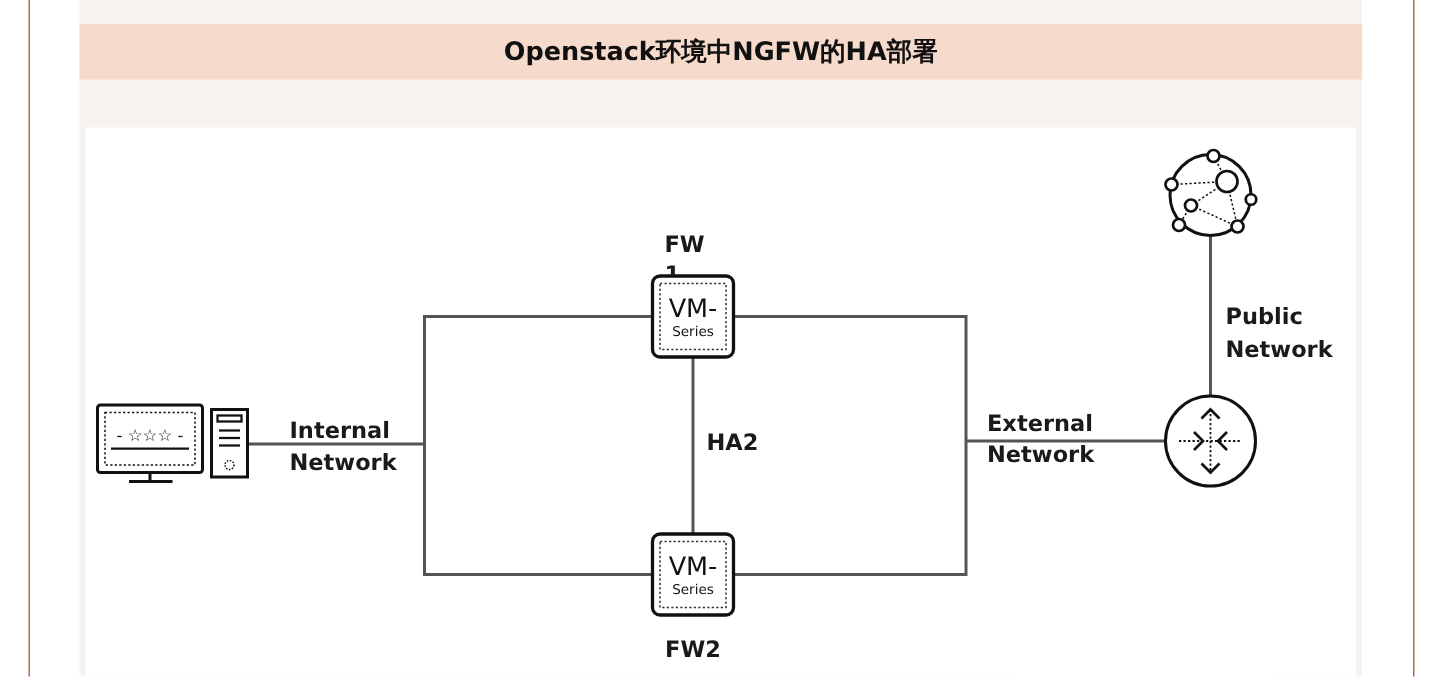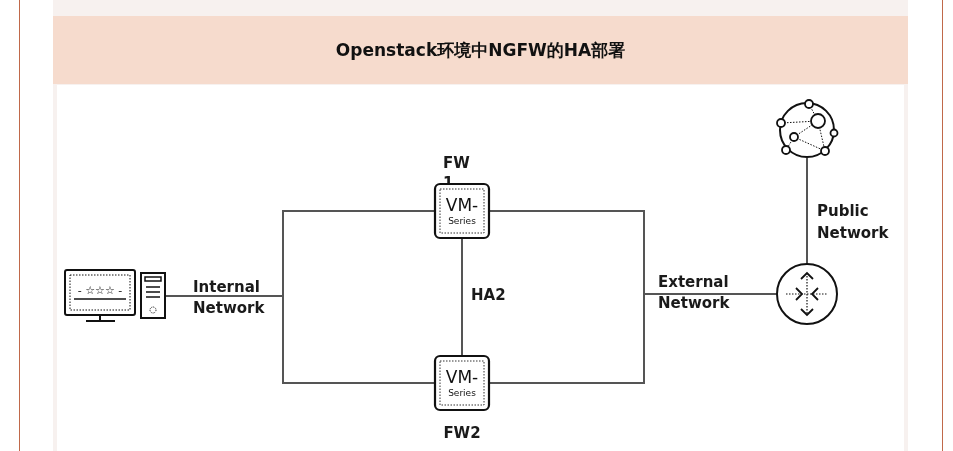--- a/index.html
+++ b/index.html
@@ -1,19 +1,19 @@
 <!DOCTYPE html>
 <html><head>
 <meta charset="utf-8">
 <style>
   html,body{margin:0;padding:0;background:#fff;}
   body{width:953px;height:451px;position:relative;overflow:hidden;font-family:"DejaVu Sans",sans-serif;}
   .vline{position:absolute;top:0;bottom:0;width:1px;background:#c0694a;}
   .panel{position:absolute;left:53px;top:0;width:855px;height:451px;background:#f7f1ef;}
-  .title-bar{position:absolute;left:53px;top:16px;width:855px;height:68px;background:#f6dbcd;display:flex;align-items:center;justify-content:center;}
+  .title-bar{position:absolute;left:53px;top:16px;width:855px;height:37px;background:#f6dbcd;display:flex;align-items:center;justify-content:center;}
   .title-bar span{font-family:"DejaVu Sans",sans-serif;font-weight:bold;font-size:17px;color:#111;}
   svg{position:absolute;left:0;top:0;}
   .lbl{font-family:"DejaVu Sans",sans-serif;font-weight:bold;font-size:15px;fill:#1a1a1a;}
   .small{font-family:"DejaVu Sans",sans-serif;font-size:9px;fill:#111;}
   .vm{font-family:"DejaVu Sans",sans-serif;font-size:17px;fill:#111;}
 </style>
 </head>
 <body>
 
 <div class="vline" style="left:19px;"></div>

